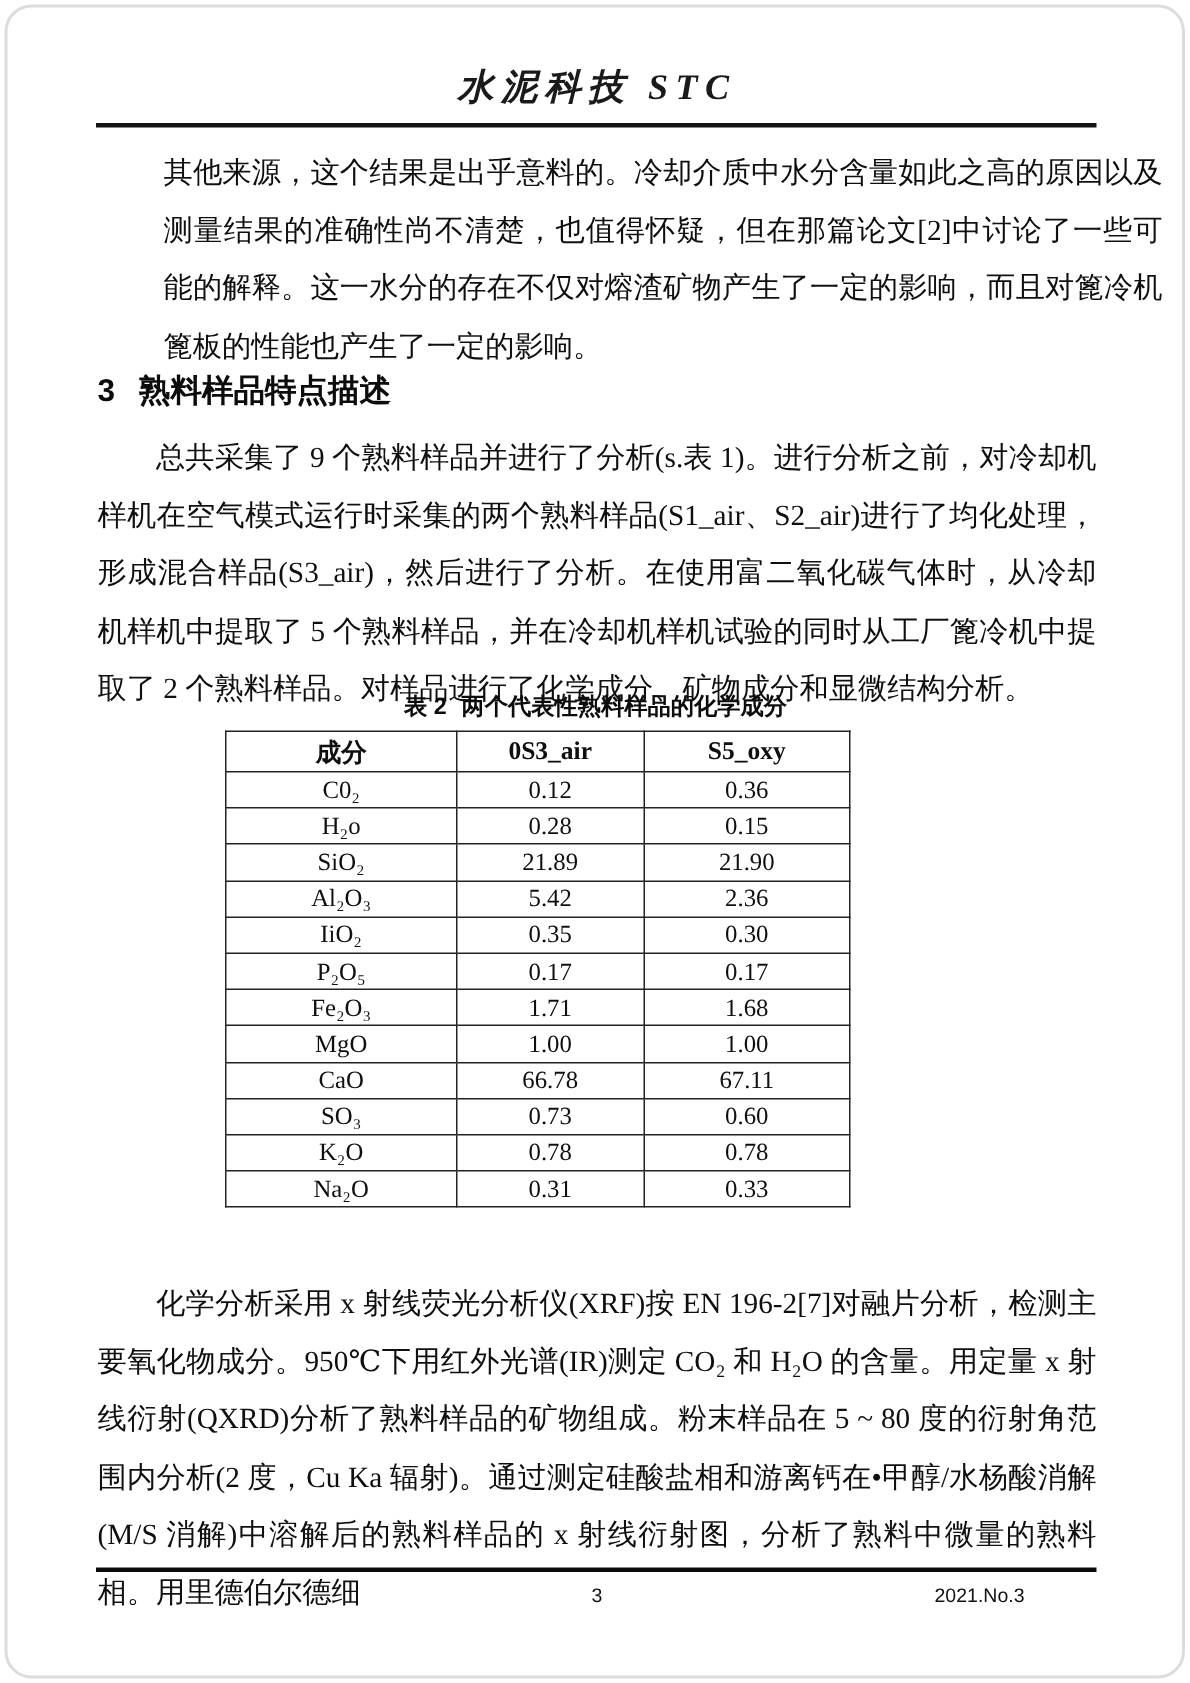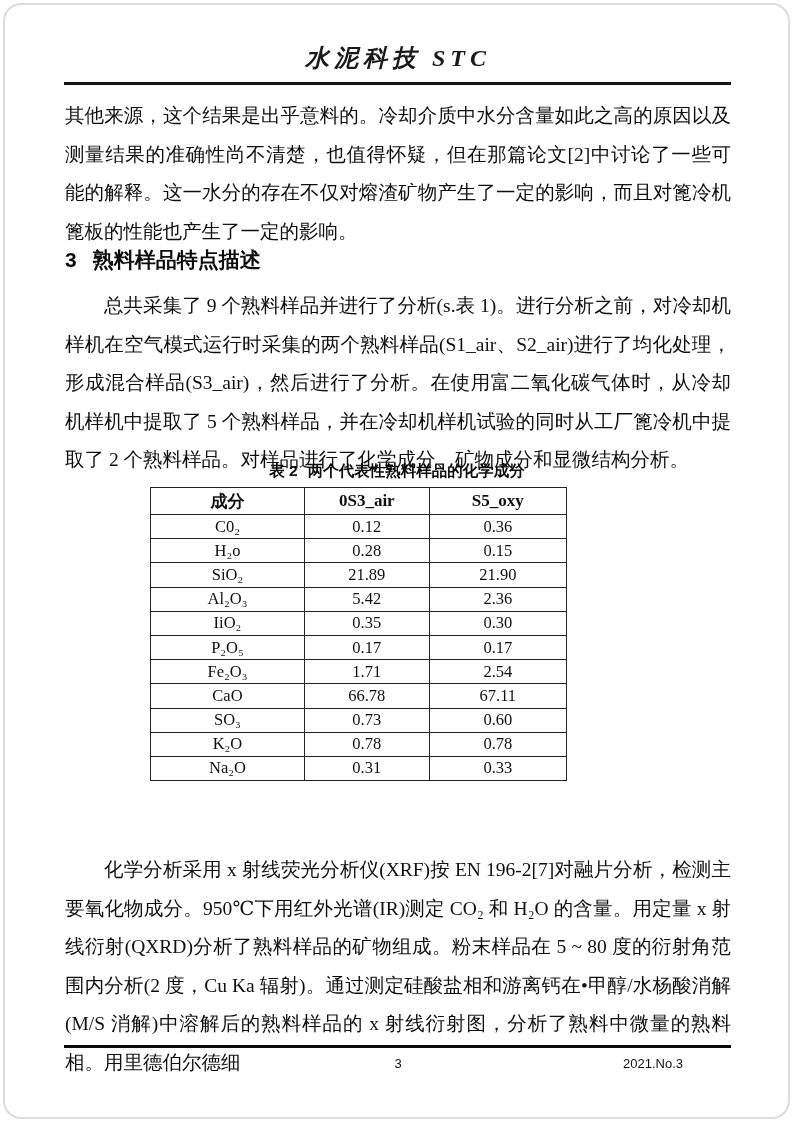--- a/index.html
+++ b/index.html
@@ -29,21 +29,21 @@
   .header-rule {
     position: absolute; top: 82px; left: 64px; width: 667px;
     border-top: 3px solid #141414;
   }
   .body-par {
     position: absolute; left: 65px; width: 666px;
     font-size: 19.5px; line-height: 38.5px;
     text-align: justify;
     color: #0f0f0f;
   }
-  .p1 { top: 97px; }
+  .p1 { top: 97px; margin-left: 44px; }
   .p2 { top: 287px; text-indent: 2em; }
   .p3 { top: 851px; text-indent: 2em; }
   .section-heading {
     position: absolute; top: 246px; left: 65px; width: 666px;
     font-family: "Liberation Sans", "DejaVu Sans", sans-serif;
     font-weight: bold; font-size: 21px; color: #0c0c0c;
   }
   .section-heading .sec-num { margin-right: 16px; }
   .table-caption {
     position: absolute; top: 461px; left: 150px; width: 494px;
@@ -145,21 +145,26 @@
         <td>0.30</td>
       </tr>
     <tr>
         <td>P₂O₅</td>
         <td>0.17</td>
         <td>0.17</td>
       </tr>
     <tr>
         <td>Fe₂O₃</td>
         <td>1.71</td>
-        <td>2.54</td>
+        <td>1.68</td>
+      </tr>
+    <tr>
+        <td>MgO</td>
+        <td>1.00</td>
+        <td>1.00</td>
       </tr>
     <tr>
         <td>CaO</td>
         <td>66.78</td>
         <td>67.11</td>
       </tr>
     <tr>
         <td>SO₃</td>
         <td>0.73</td>
         <td>0.60</td>

